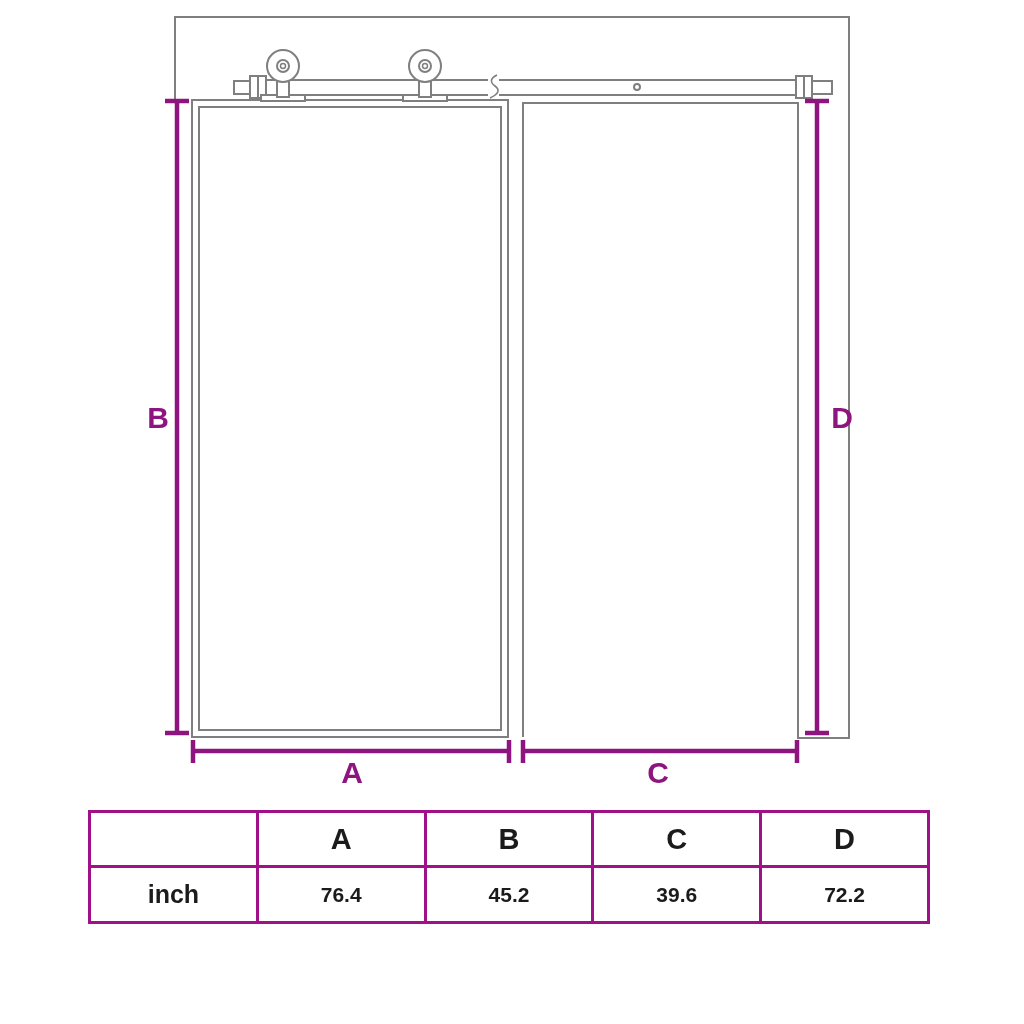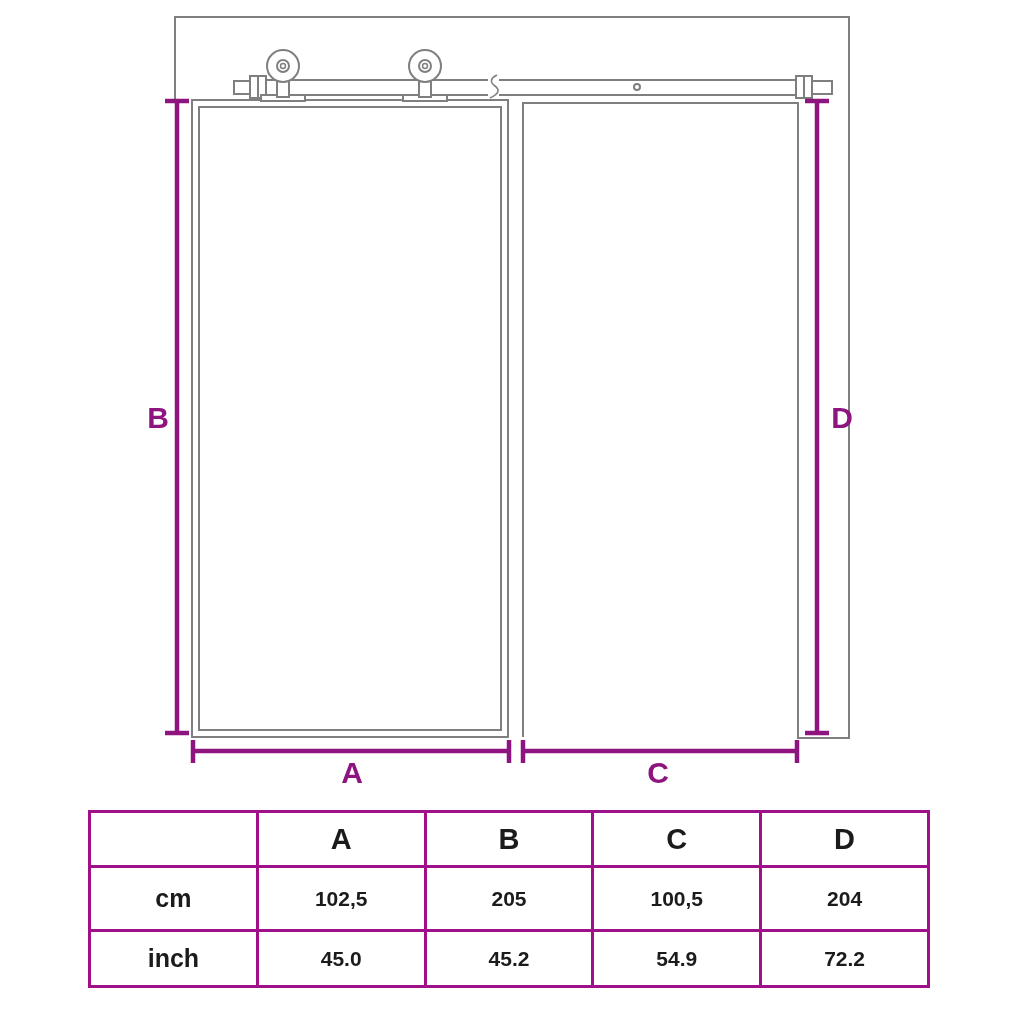--- a/index.html
+++ b/index.html
@@ -131,30 +131,23 @@
 
   <table class="dim-table">
     <tbody>
       <tr class="hdr-row">
         <td class="col-hdr"></td>
         <td class="col-hdr">A</td>
         <td class="col-hdr">B</td>
         <td class="col-hdr">C</td>
         <td class="col-hdr">D</td>
       </tr>
-      <tr class="cm-row">
-        <td class="row-label">cm</td>
-        <td class="val">102,5</td>
-        <td class="val">205</td>
-        <td class="val">100,5</td>
-        <td class="val">204</td>
-      </tr>
       <tr class="inch-row">
         <td class="row-label">inch</td>
-        <td class="val">45.0</td>
+        <td class="val">76.4</td>
         <td class="val">45.2</td>
-        <td class="val">54.9</td>
+        <td class="val">39.6</td>
         <td class="val">72.2</td>
       </tr>
     </tbody>
   </table>
 
 </div>
 
 </body></html>

